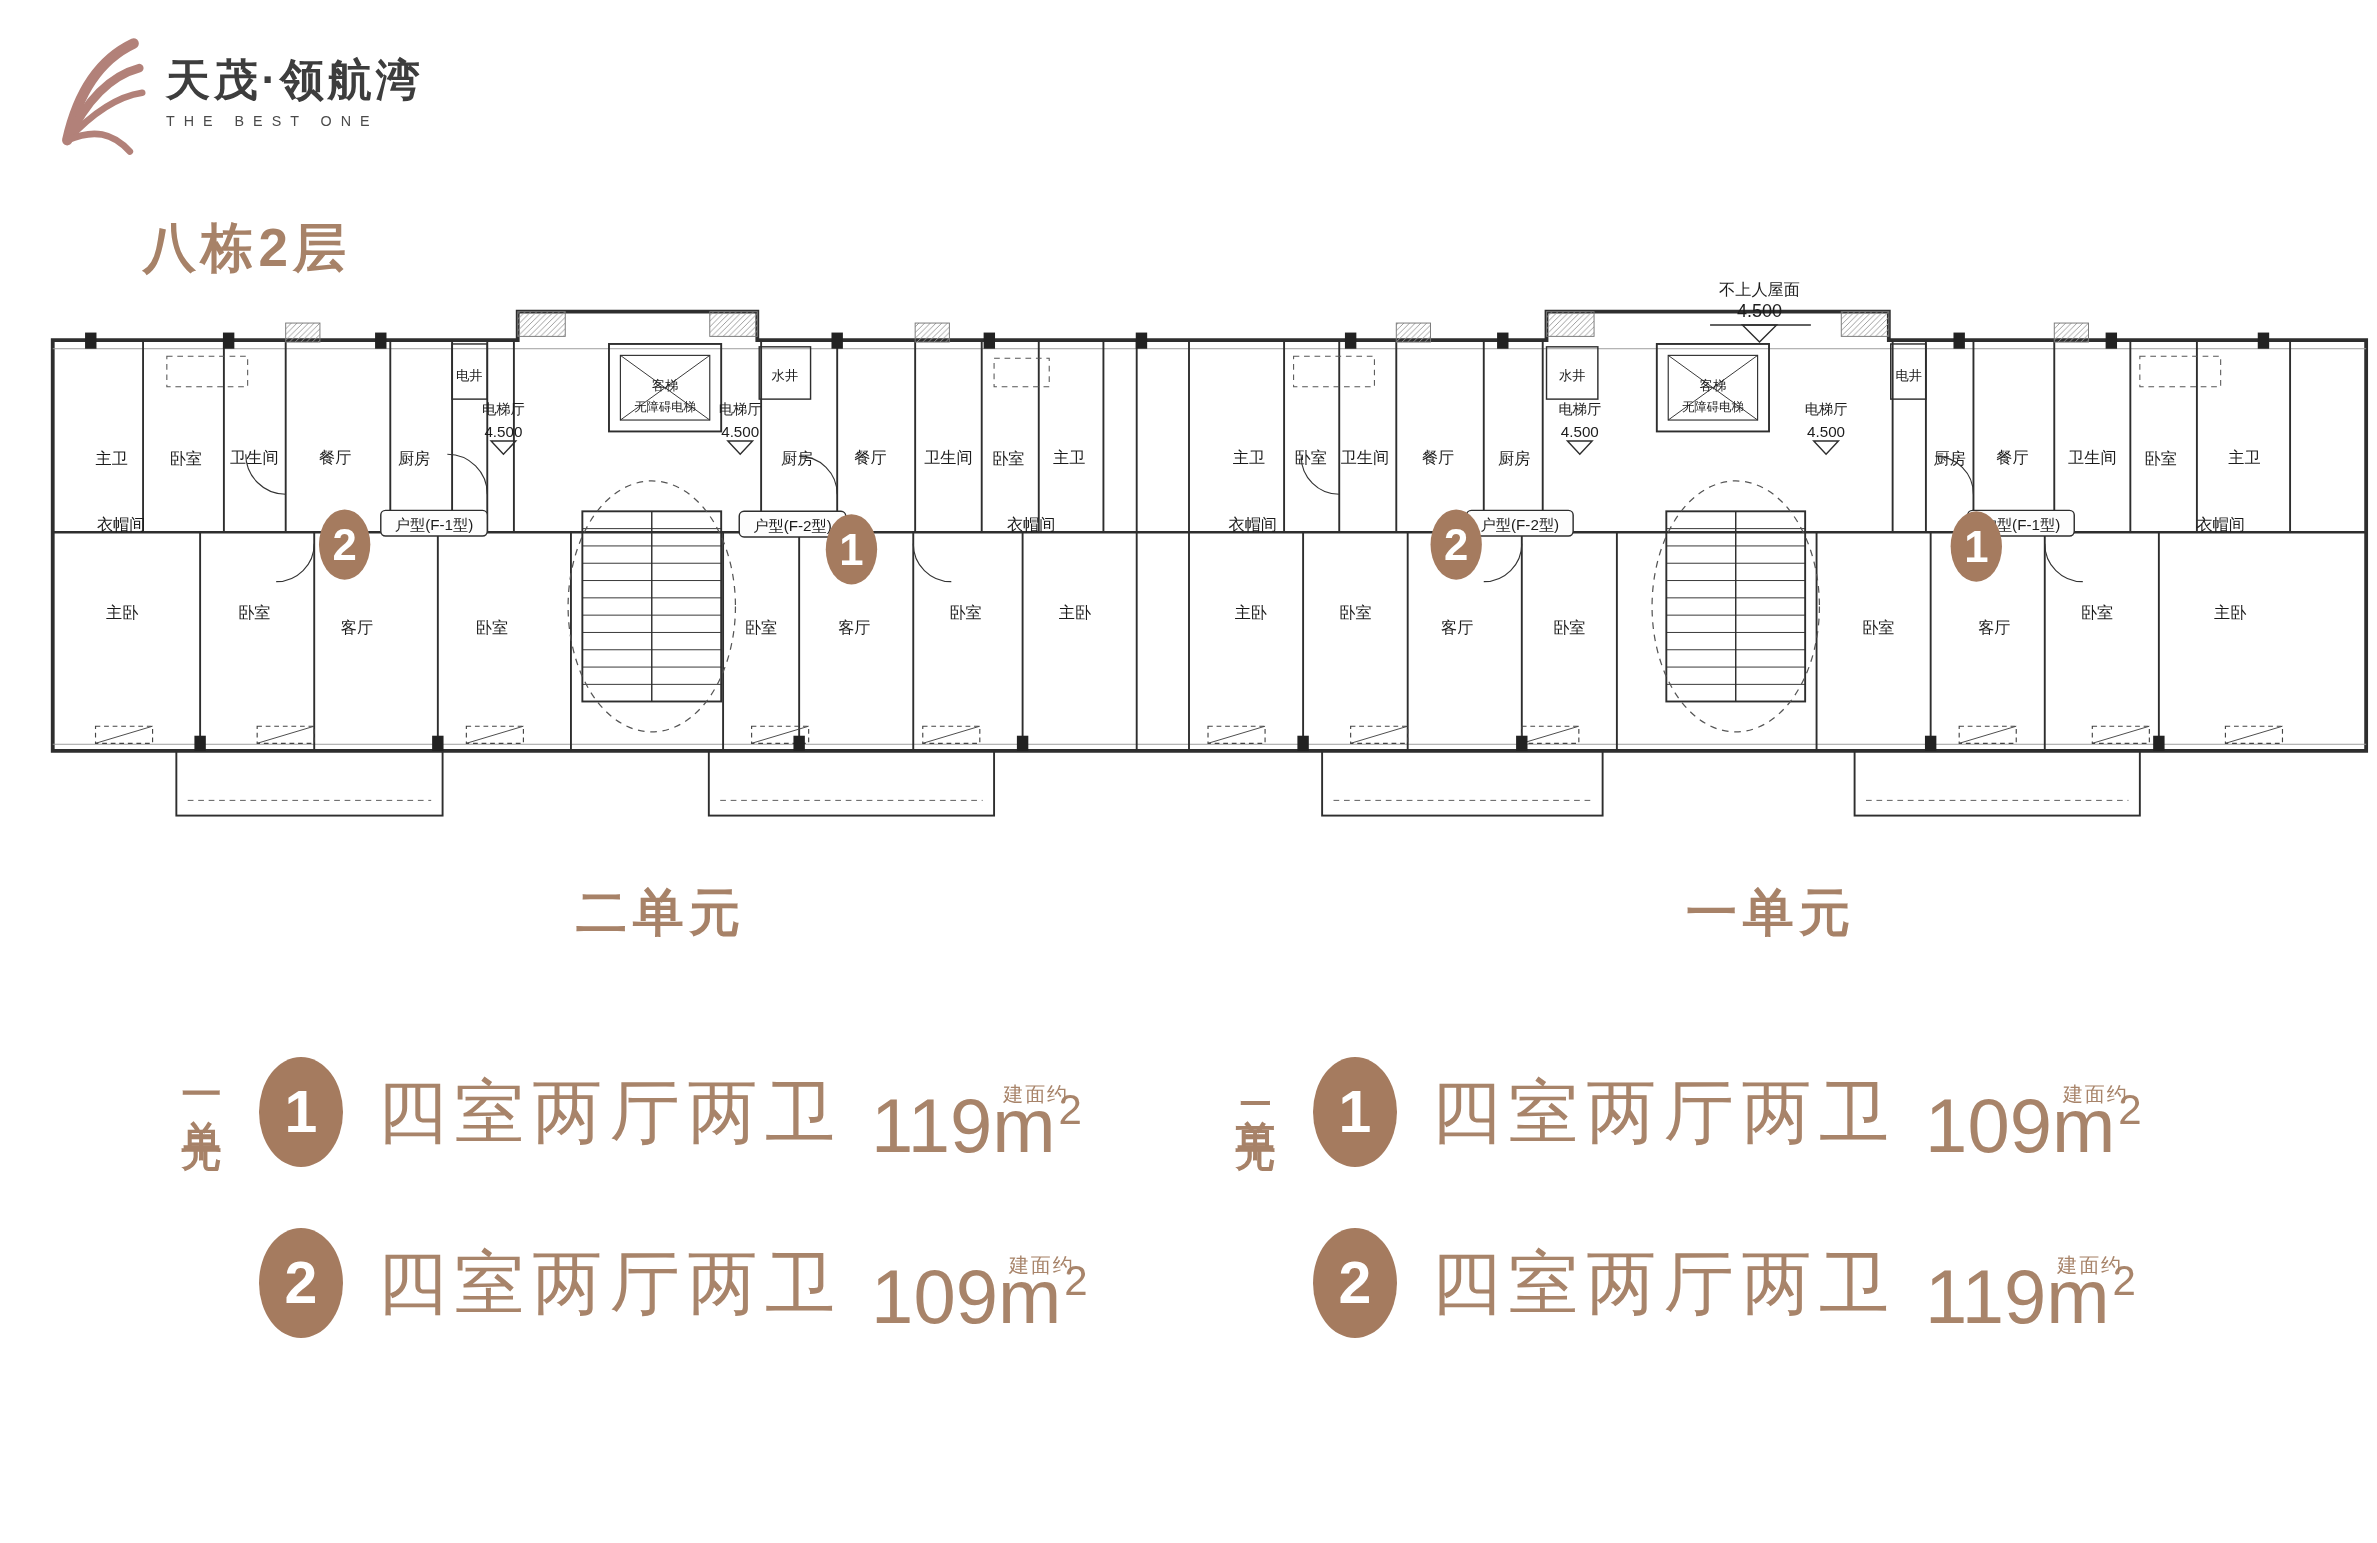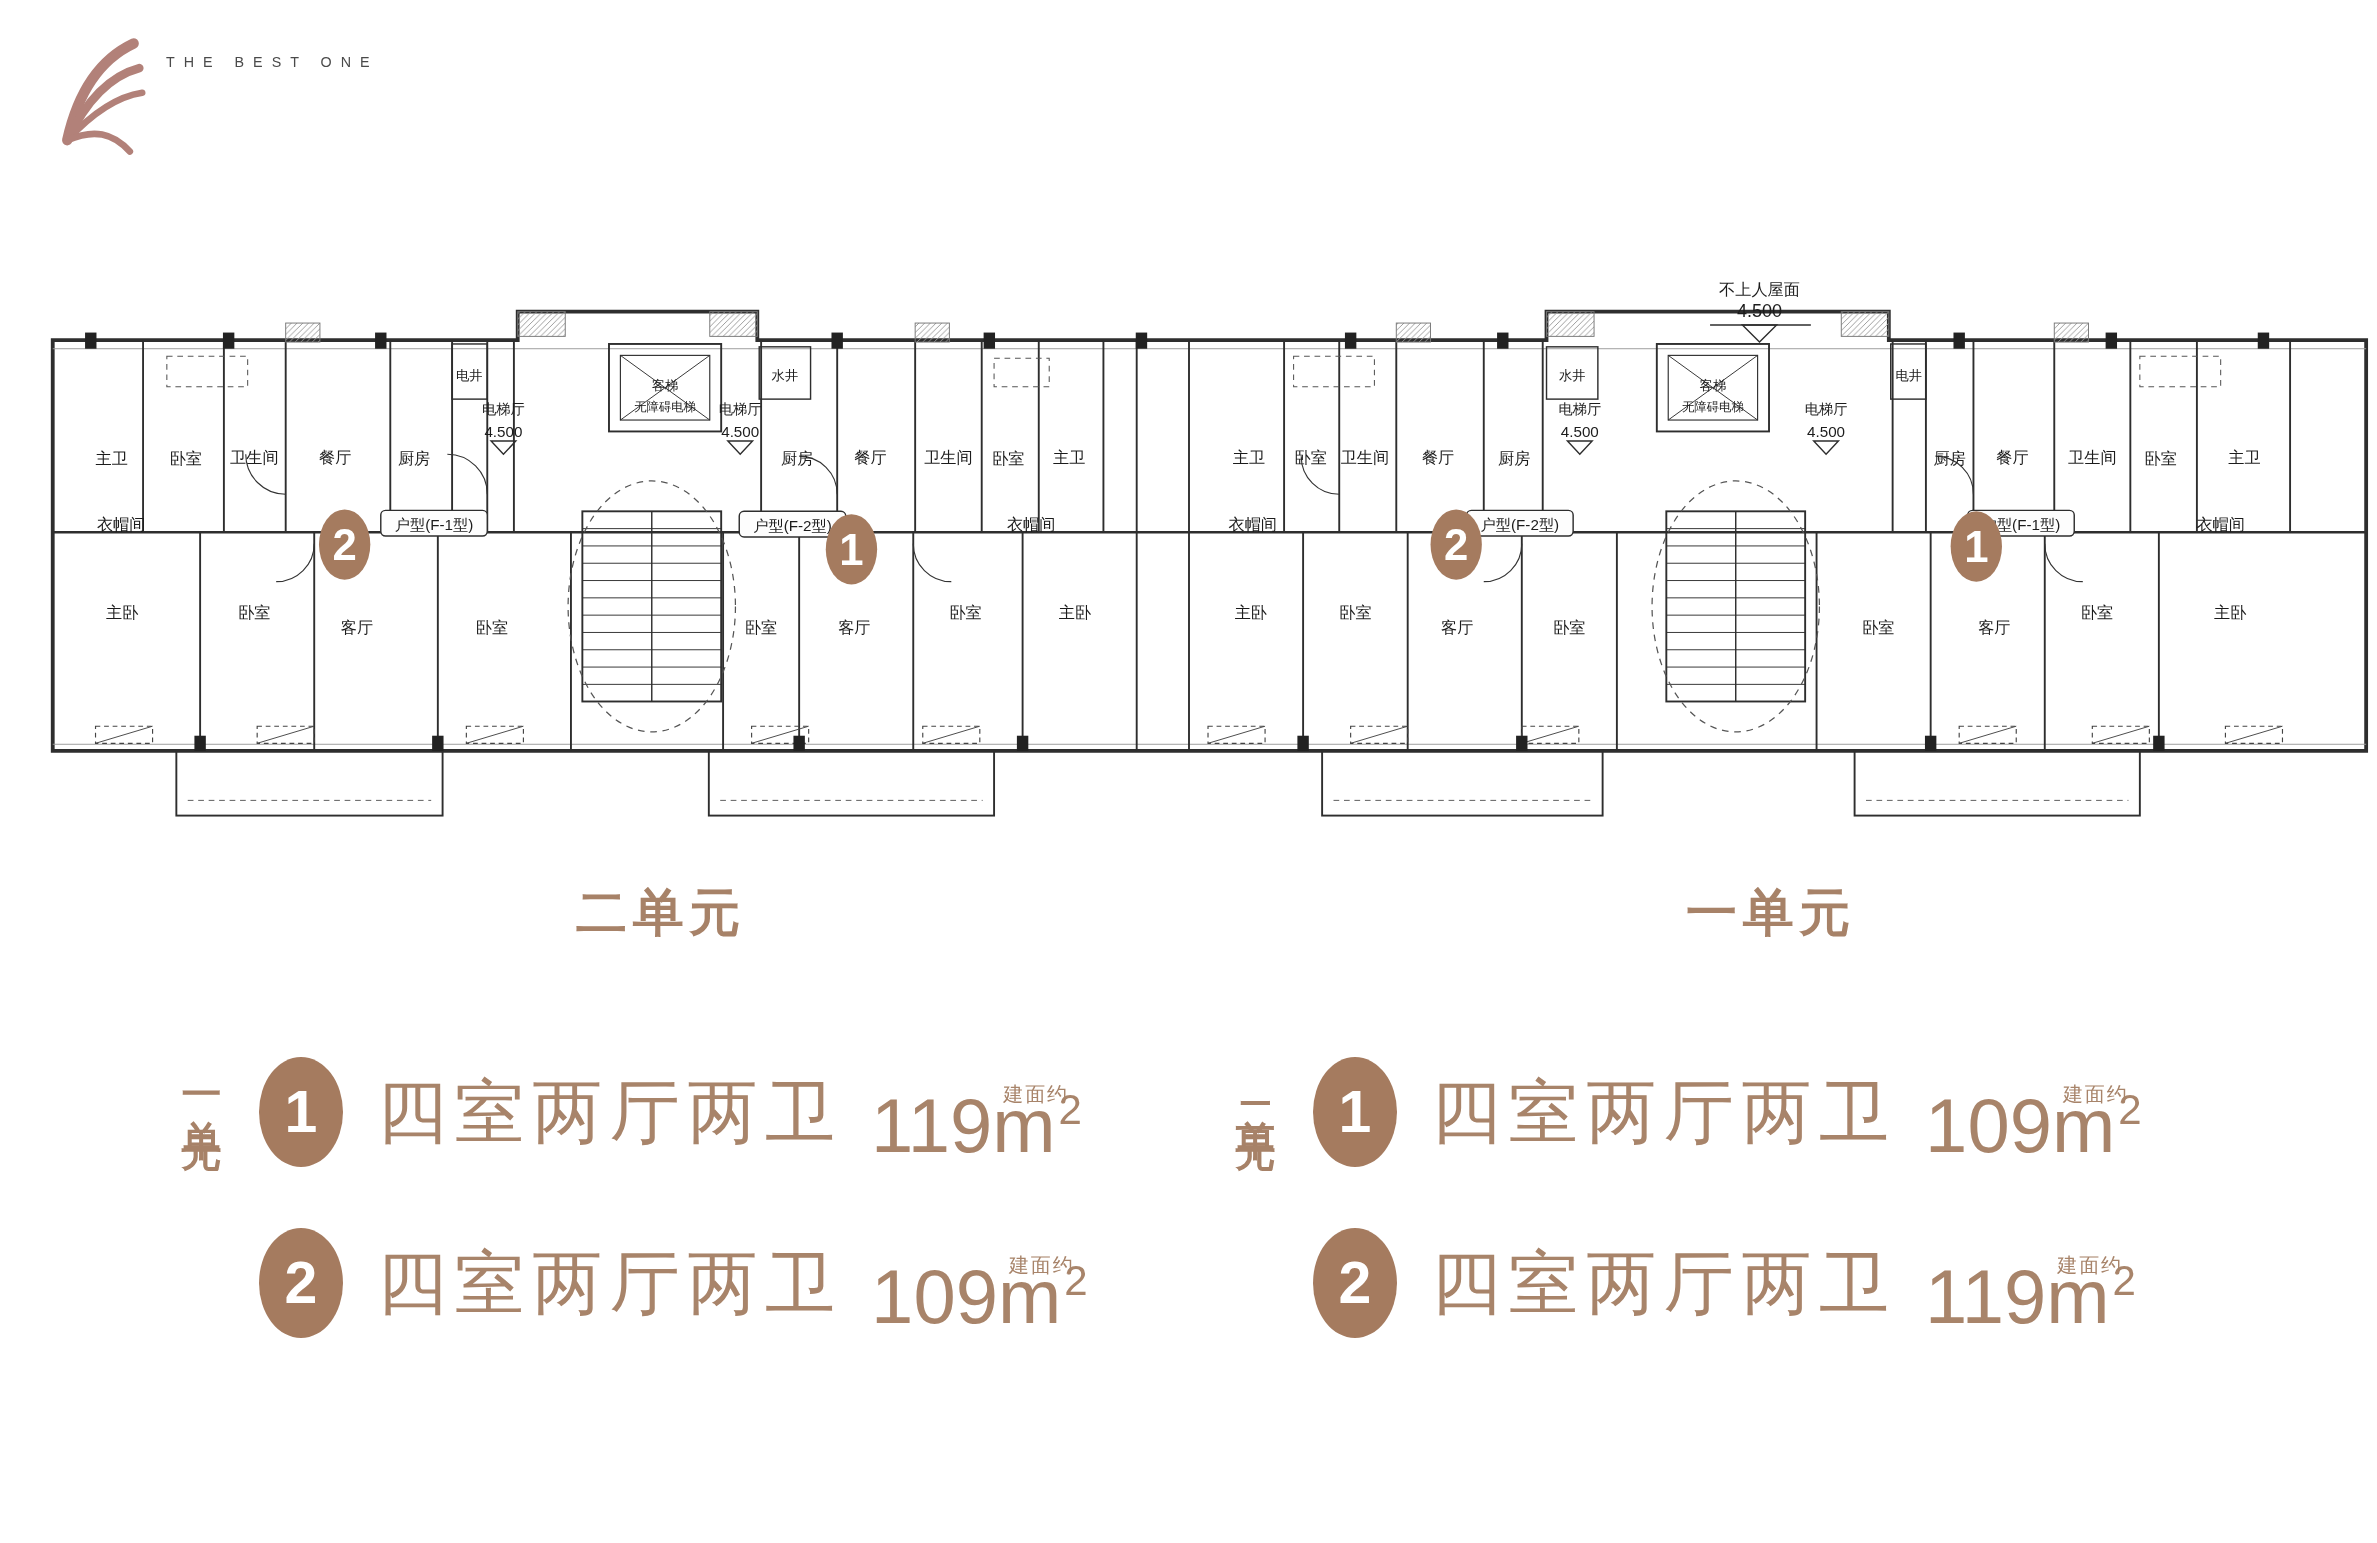--- a/index.html
+++ b/index.html
@@ -46,24 +46,26 @@
   <div class="logo">
     <svg width="95" height="128" viewBox="0 0 100 135">
       <g stroke="#b28179" fill="none" stroke-linecap="round">
         <path d="M16,112 C28,58 52,26 86,10" stroke-width="11"></path>
         <path d="M16,112 C36,70 62,44 92,36" stroke-width="9"></path>
         <path d="M16,112 C42,84 68,66 95,62" stroke-width="7"></path>
         <path d="M16,112 C44,100 64,104 82,124" stroke-width="7"></path>
       </g>
     </svg>
     <div class="logo-text">
+      <div class="logo-name">天茂·领航湾</div>
       <div class="logo-tagline">THE BEST ONE</div>
     </div>
   </div>
 
+  <div class="page-title">八栋2层</div>
 
   <div class="plan">
     <svg viewBox="0 0 2500 590">
       <defs>
         <pattern id="hat" width="6" height="6" patternUnits="userSpaceOnUse">
           <path d="M0,6 L6,0" stroke="#9a9a9a" stroke-width="1"></path>
         </pattern>
       </defs>
       <g id="plan-static">
           <path d="M55,78 H544 V48 H796 V78 H1626 V48 H1986 V78 H2488 V510 H55 Z" fill="none" stroke="#2e2e2e" stroke-width="4"></path>

